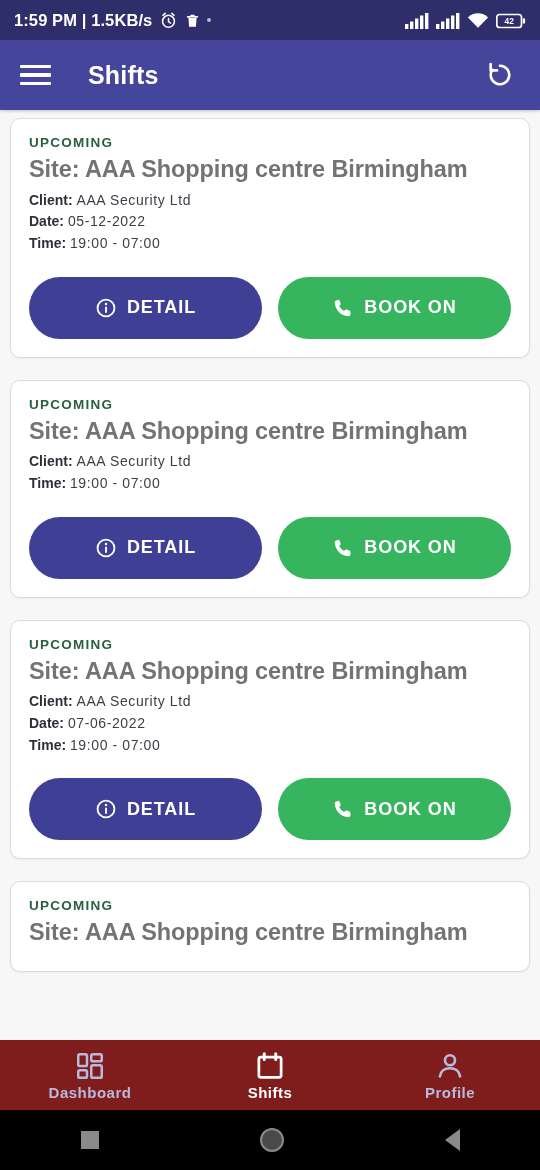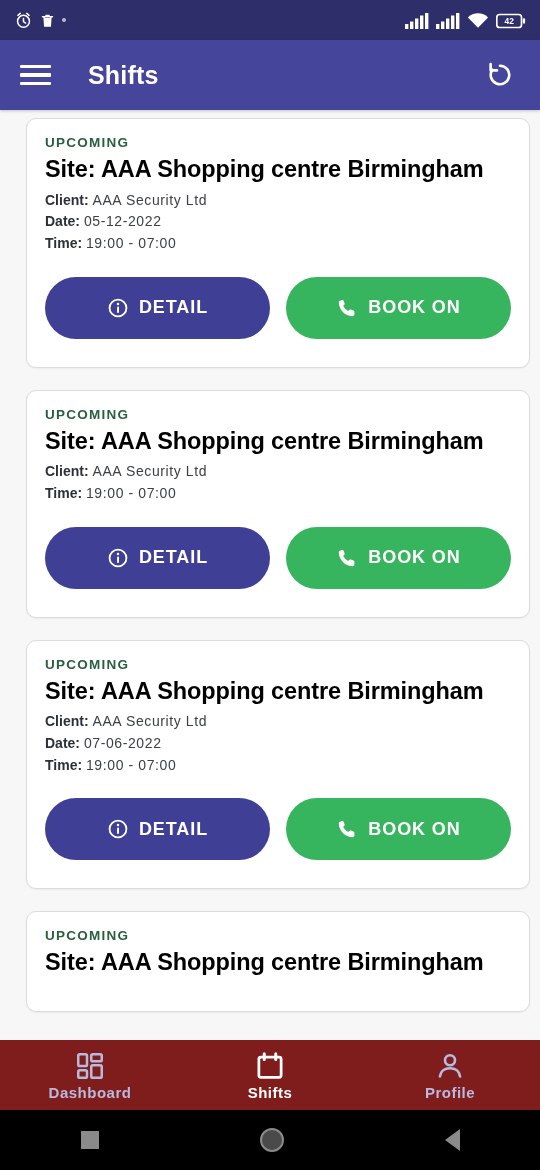--- a/index.html
+++ b/index.html
@@ -38,29 +38,29 @@
   .appbar-spacer { flex:1 1 auto; }
   .refresh-btn { width:40px; height:40px; display:flex; align-items:center; justify-content:center; cursor:pointer; }
 
   
   .list {
     flex:1 1 auto; background:#f7f7f7; overflow:hidden;
     padding:8px 0 0 0;
   }
   .card {
     background:#ffffff; border:1px solid #dcdcdc; border-radius:10px;
-    margin:0 10px 22px 26px; padding:16px 18px 28px 18px;
+    margin:0 10px 22px 10px; padding:16px 18px 18px 18px;
     box-shadow:0 1px 2px rgba(0,0,0,.05);
   }
   .badge {
     color:#28603f; font-size:13.5px; font-weight:700;
     letter-spacing:1.25px; margin-bottom:5px;
   }
   .site-title {
-    color:#000000; font-size:23.5px; font-weight:700; line-height:1.22;
+    color:#737373; font-size:23.5px; font-weight:700; line-height:1.22;
     letter-spacing:-.1px; margin-bottom:6px;
   }
   .row { font-size:14px; line-height:1.55; color:#34383f; white-space:nowrap; }
   .row .lbl { font-weight:700; color:#2c3038; }
   .row .val { font-weight:400; color:#3c4049; letter-spacing:.6px; }
 
   .btn-row { display:flex; gap:16px; margin-top:22px; }
   .btn {
     flex:1 1 0; height:62px; border:none; border-radius:31px;
     display:flex; align-items:center; justify-content:center; gap:10px;
@@ -96,20 +96,21 @@
     border-right:15px solid #8a8a8a;
   }
 </style>
 </head>
 <body>
 
 <div class="phone">
 
   <div class="statusbar">
     <div class="sb-left">
+      <span class="sb-clock">1:59 PM | 1.5KB/s</span>
       <svg class="icon-svg" width="19" height="19" viewBox="0 0 24 24">
         <circle cx="12" cy="13" r="7.5" fill="none" stroke="#fff" stroke-width="1.9"></circle>
         <path d="M12 9.5v4l2.6 1.7" fill="none" stroke="#fff" stroke-width="1.9" stroke-linecap="round"></path>
         <path d="M5 5.4 7.8 3.1M19 5.4 16.2 3.1" stroke="#fff" stroke-width="2" stroke-linecap="round"></path>
       </svg>
       <svg class="icon-svg" width="15" height="17" viewBox="0 0 24 24">
         <path d="M4 6h16M9.5 6V4h5v2M6.5 6l1 15h9l1-15" fill="none" stroke="#fff" stroke-width="2.2" stroke-linecap="round" stroke-linejoin="round"></path>
         <rect x="6.5" y="8" width="11" height="13" fill="#fff"></rect>
       </svg>
       <span class="sb-dot"></span>

